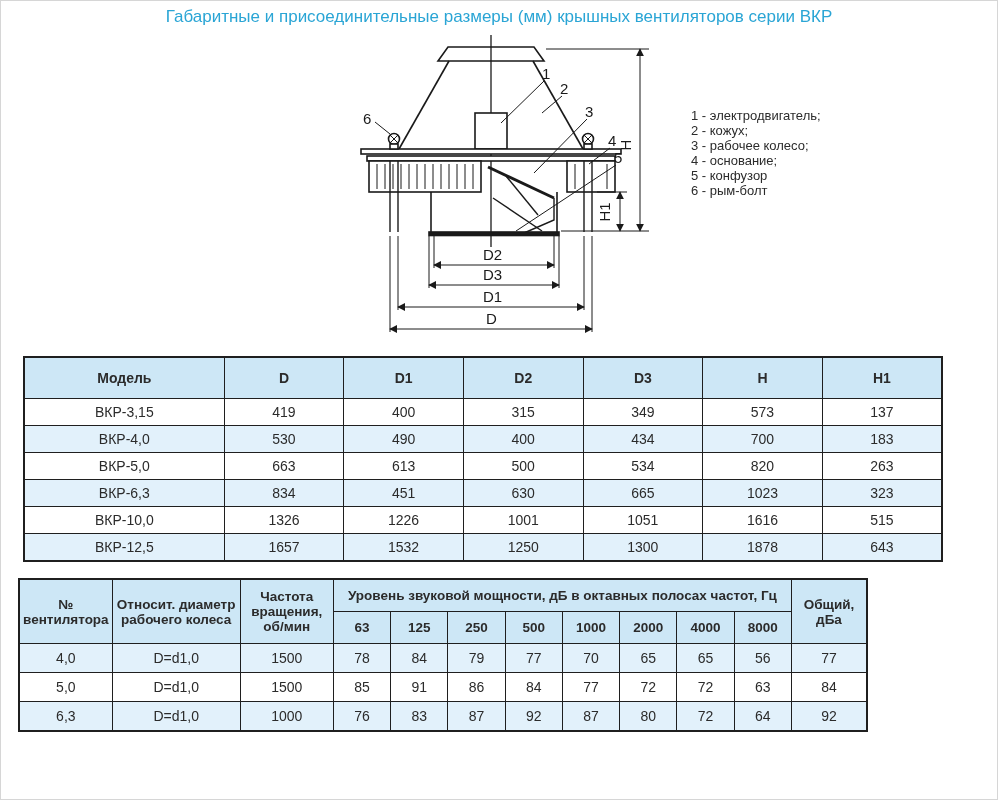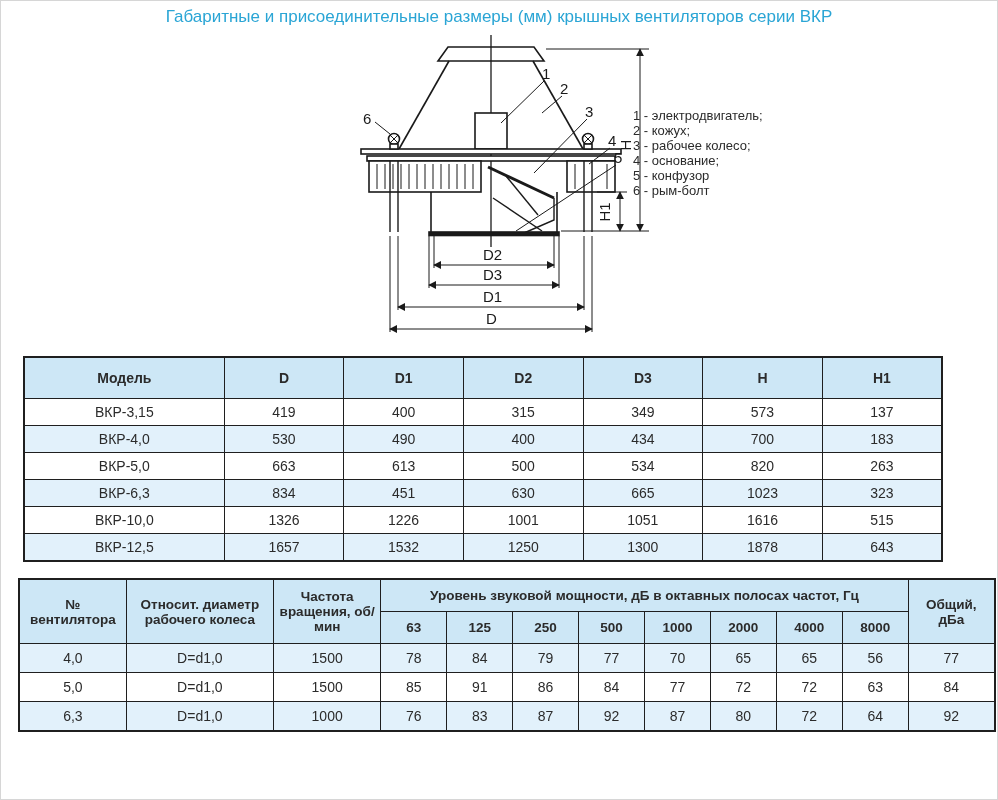--- a/index.html
+++ b/index.html
@@ -3,28 +3,28 @@
 <meta charset="utf-8">
 <style>
   html,body { margin:0; padding:0; background:#fff; }
   body { font-family:"Liberation Sans", sans-serif; }
   .page { width:996px; height:798px; border:1px solid #d6d6d6; background:#fff; overflow:hidden; }
   .title { margin:0; text-align:center; font-size:17px; font-weight:normal; color:#2aa5d5; }
   .title1 { padding-top:6px; }
   .title2 { margin-top:18px; }
   .diagram { position:relative; height:322px; }
   .diagram svg { position:absolute; left:0; top:0; }
-  .legend { position:absolute; left:632px; top:82px; font-size:13px; color:#2b2b2b; line-height:14.9px; }
+  .legend { position:absolute; left:690px; top:82px; font-size:13px; color:#2b2b2b; line-height:14.9px; }
   table.t { border-collapse:collapse; table-layout:fixed; border:2px solid #1f1f1f; }
   table.t th, table.t td { border:1px solid #1f1f1f; text-align:center; vertical-align:middle; color:#2b2b2b; }
   .dims { width:920px; margin:7px 0 0 22px; }
   .dims th { background:#cde7f6; font-size:14px; font-weight:bold; padding:12px 4px; }
   .dims td { font-size:14px; padding:5px 4px; }
   .dims tbody tr:nth-child(even) { background:#e2f1fb; }
-  .ac { width:978px; margin:16px 0 0 17px; }
+  .ac { width:850px; margin:16px 0 0 17px; }
   .ac th { background:#cde7f6; font-size:13.5px; font-weight:bold; padding:8px 3px; }
   .ac td { font-size:14px; padding:6px 3px; }
   .ac tbody tr:nth-child(odd) { background:#e2f1fb; }
   svg text { font-family:"Liberation Sans", sans-serif; font-size:15px; fill:#1a1a1a; }
 </style>
 </head>
 <body>
 
 <div class="page">
 

